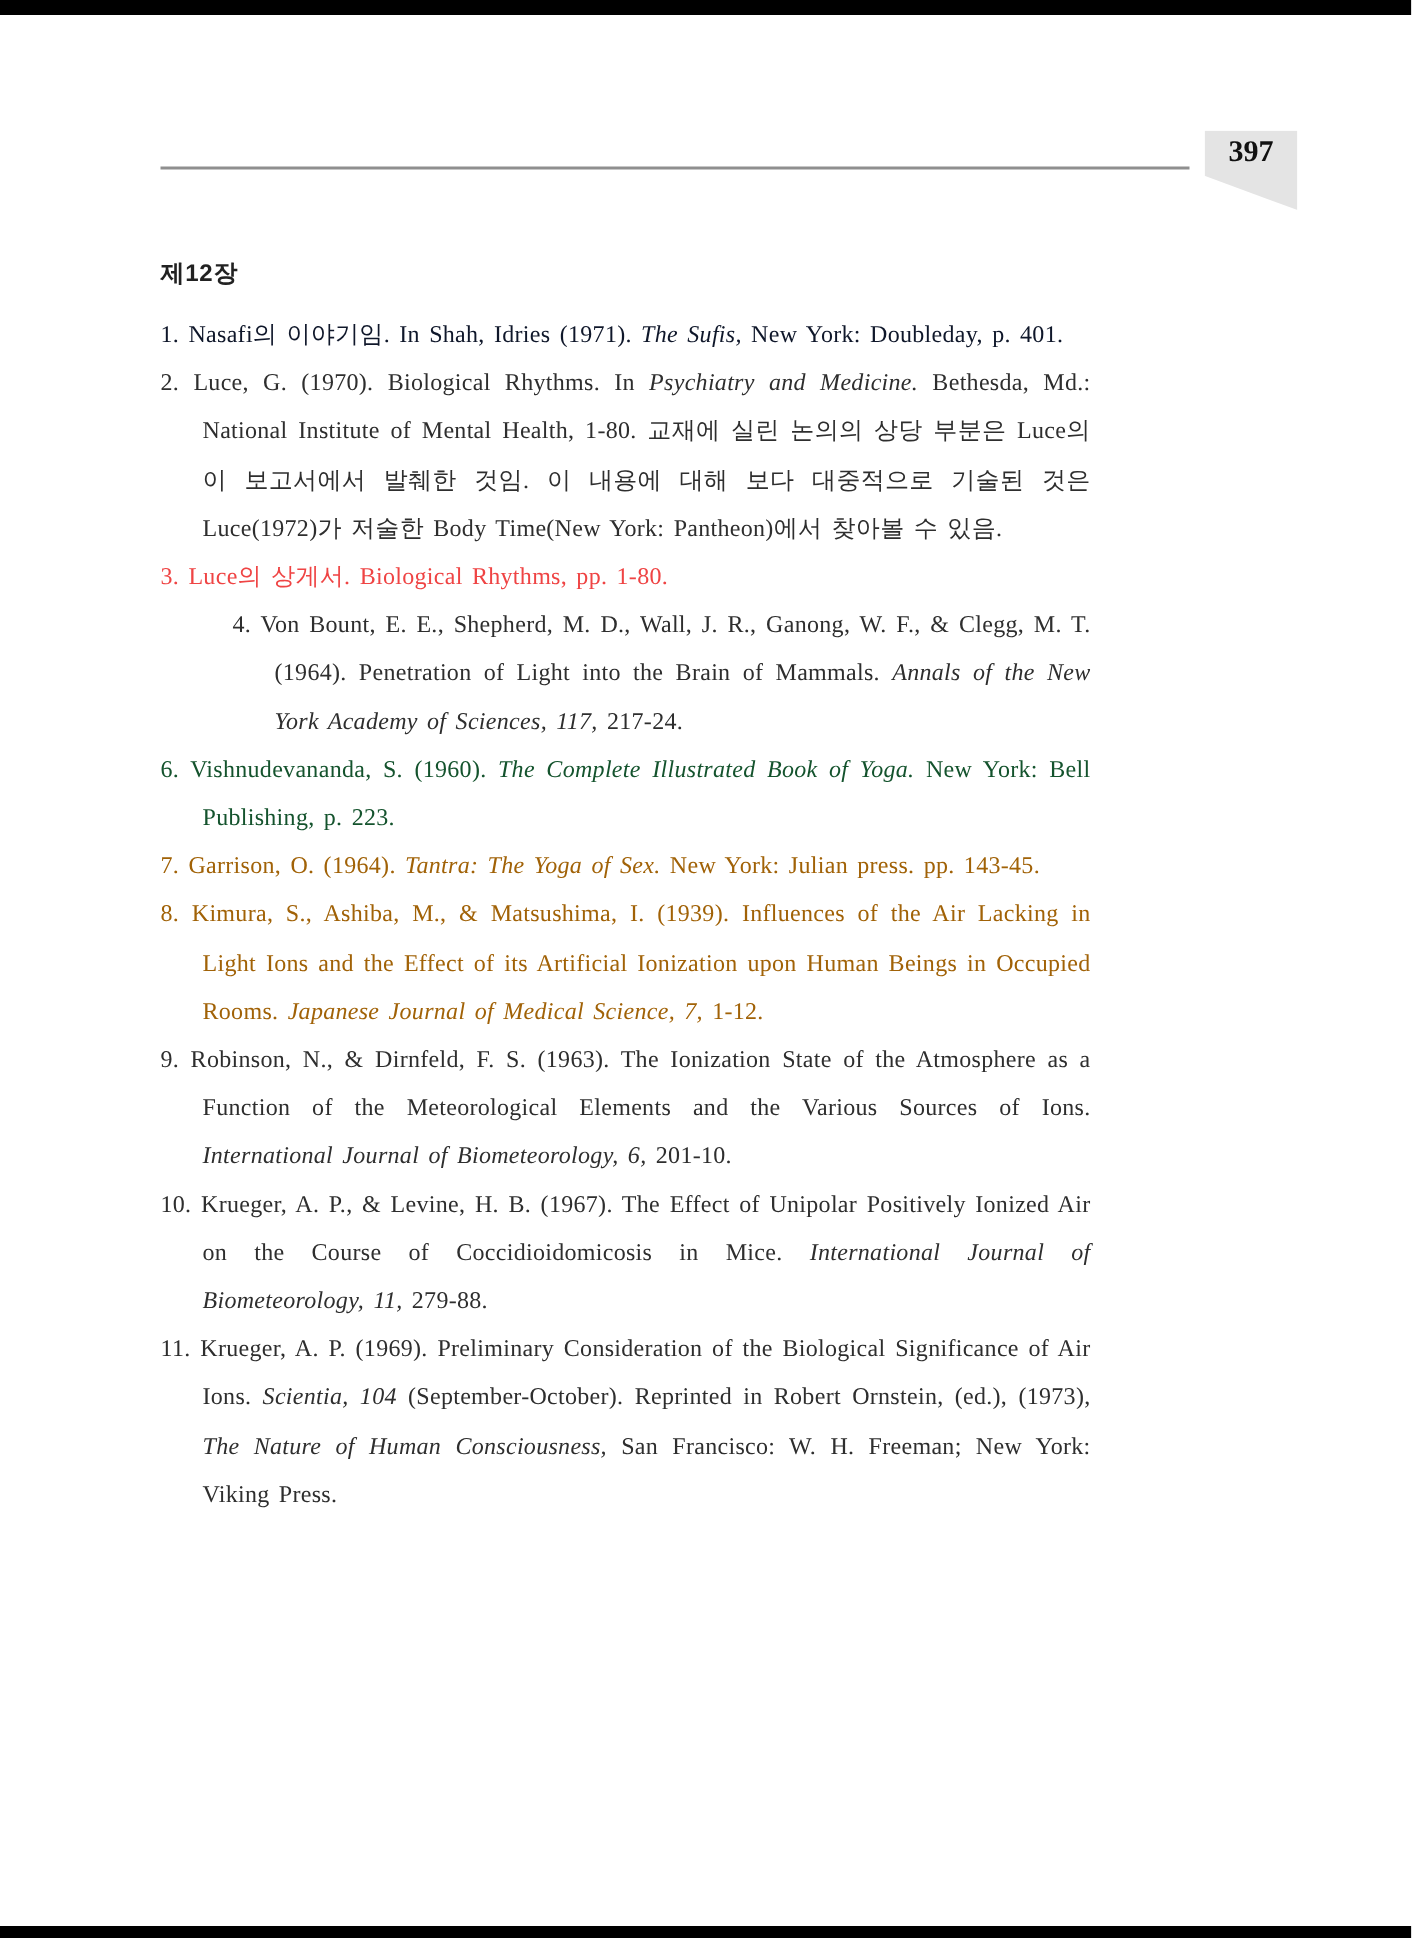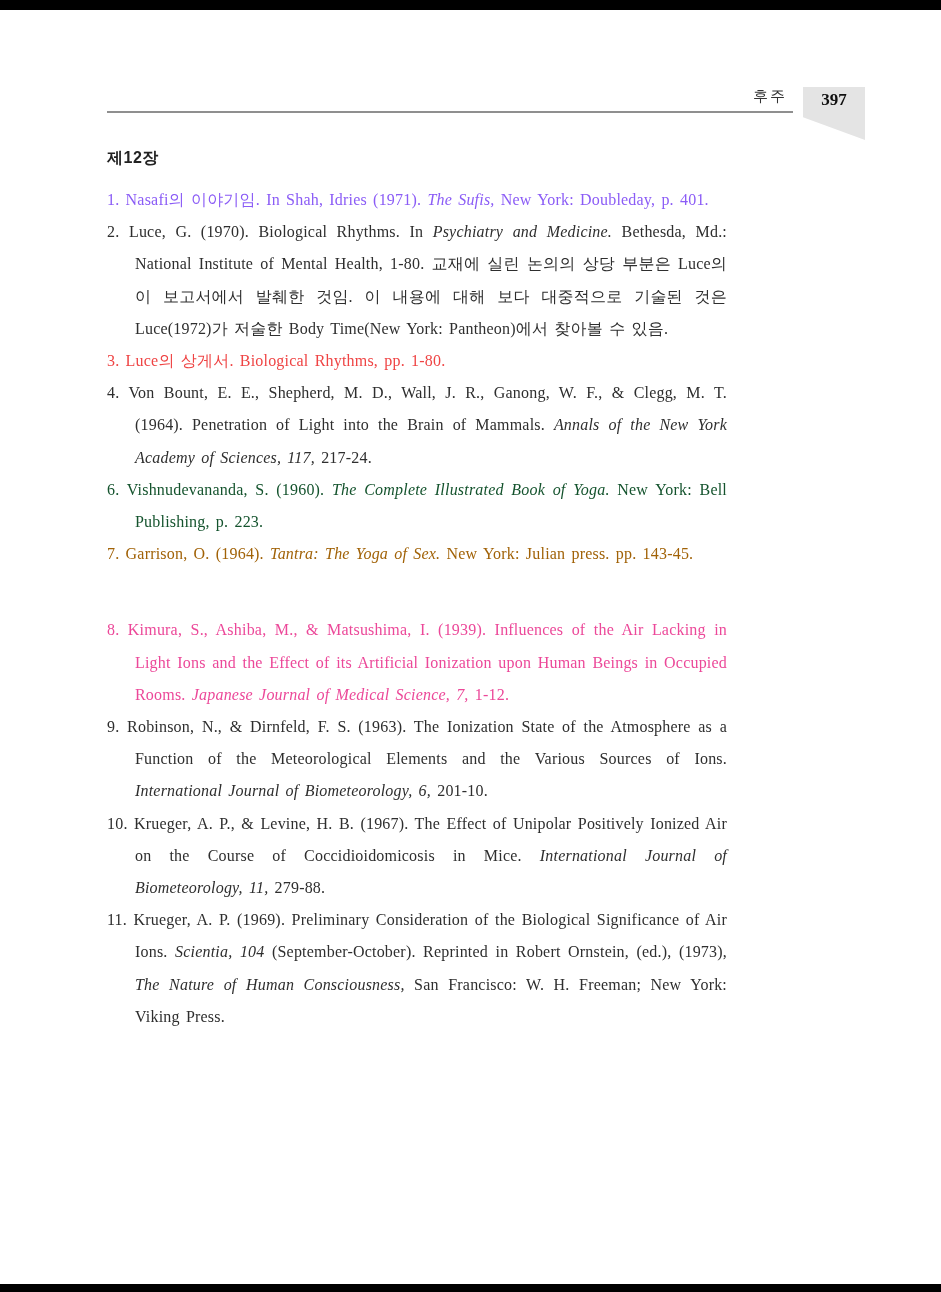--- a/index.html
+++ b/index.html
@@ -34,28 +34,28 @@
   }
   .page-tab {
     position: absolute;
     left: 803px; top: 87px; width: 62px; height: 53px;
     background: #e4e4e4;
     clip-path: polygon(0 0, 100% 0, 100% 100%, 0 57%);
   }
   .page-num {
     padding-top: 3px;
     text-align: center;
-    font-size: 17px;
+    font-size: 20px;
     font-weight: bold;
     color: #111;
     font-family: "Liberation Serif", serif;
   }
   .content {
     position: absolute;
-    left: 107px; top: 148px; width: 620px;
+    left: 107px; top: 172px; width: 620px;
   }
   .section-title {
     margin: 0 0 15px 0;
     font-family: "Liberation Sans", sans-serif;
     font-size: 16px;
     font-weight: bold;
     color: #222;
     letter-spacing: 0.5px;
   }
   .ref {
@@ -71,38 +71,37 @@
   .ref .num { }
   .ref i { font-style: italic; }
 </style>
 </head>
 <body>
 
 <div class="page">
 
   <div class="scan-bar-top"></div>
 
-  <div class="running-head">후주</div>
 
   <div class="header-rule" style="background: rgb(143, 143, 143);"></div>
 
   <div class="page-tab" style="background: rgb(228, 228, 228);">
     <div class="page-num">397</div>
   </div>
 
   <div class="content">
     <h2 class="section-title">제12장</h2>
     <div>
-        <div class="ref" style="color: #8b5cf6;"><span class="num">1.</span> <span><span>Nasafi의 이야기임. In Shah, Idries (1971). </span><i>The Sufis,</i><span> New York: Doubleday, p. 401.</span></span></div>
+        <div class="ref" style="color: #0f172a;"><span class="num">1.</span> <span><span>Nasafi의 이야기임. In Shah, Idries (1971). </span><i>The Sufis,</i><span> New York: Doubleday, p. 401.</span></span></div>
         <div class="ref" style="color: rgb(46, 46, 46);"><span class="num">2.</span> <span><span>Luce, G. (1970). Biological Rhythms. In </span><i>Psychiatry and Medicine.</i><span> Bethesda, Md.: National Institute of Mental Health, 1-80. 교재에 실린 논의의 상당 부분은 Luce의 이 보고서에서 발췌한 것임. 이 내용에 대해 보다 대중적으로 기술된 것은 Luce(1972)가 저술한 Body Time(New York: Pantheon)에서 찾아볼 수 있음.</span></span></div>
         <div class="ref" style="color: #ef4444;"><span class="num">3.</span> <span><span>Luce의 상게서. Biological Rhythms, pp. 1-80.</span></span></div>
-        <div class="ref" style="color: rgb(46, 46, 46);"><span class="num">4.</span> <span><span>Von Bount, E. E., Shepherd, M. D., Wall, J. R., Ganong, W. F., &amp; Clegg, M. T. (1964). Penetration of Light into the Brain of Mammals. </span><i>Annals of the New York Academy of Sciences, 117,</i><span> 217-24.</span></span></div>
+        <div class="ref" style="color: rgb(46, 46, 46); margin-left: 48px;"><span class="num">4.</span> <span><span>Von Bount, E. E., Shepherd, M. D., Wall, J. R., Ganong, W. F., &amp; Clegg, M. T. (1964). Penetration of Light into the Brain of Mammals. </span><i>Annals of the New York Academy of Sciences, 117,</i><span> 217-24.</span></span></div>
         <div class="ref" style="color: #14532d;"><span class="num">6.</span> <span><span>Vishnudevananda, S. (1960). </span><i>The Complete Illustrated Book of Yoga.</i><span> New York: Bell Publishing, p. 223.</span></span></div>
         <div class="ref" style="color: #a16207;"><span class="num">7.</span> <span><span>Garrison, O. (1964). </span><i>Tantra: The Yoga of Sex.</i><span> New York: Julian press. pp. 143-45.</span></span></div>
-        <div class="ref" style="color: #ec4899; margin-top: 44px;"><span class="num">8.</span> <span><span>Kimura, S., Ashiba, M., &amp; Matsushima, I. (1939). Influences of the Air Lacking in Light Ions and the Effect of its Artificial Ionization upon Human Beings in Occupied Rooms. </span><i>Japanese Journal of Medical Science, 7,</i><span> 1-12.</span></span></div>
+        <div class="ref" style="color: #a16207;"><span class="num">8.</span> <span><span>Kimura, S., Ashiba, M., &amp; Matsushima, I. (1939). Influences of the Air Lacking in Light Ions and the Effect of its Artificial Ionization upon Human Beings in Occupied Rooms. </span><i>Japanese Journal of Medical Science, 7,</i><span> 1-12.</span></span></div>
         <div class="ref" style="color: rgb(46, 46, 46);"><span class="num">9.</span> <span><span>Robinson, N., &amp; Dirnfeld, F. S. (1963). The Ionization State of the Atmosphere as a Function of the Meteorological Elements and the Various Sources of Ions. </span><i>International Journal of Biometeorology, 6,</i><span> 201-10.</span></span></div>
         <div class="ref" style="color: rgb(46, 46, 46);"><span class="num">10.</span> <span><span>Krueger, A. P., &amp; Levine, H. B. (1967). The Effect of Unipolar Positively Ionized Air on the Course of Coccidioidomicosis in Mice. </span><i>International Journal of Biometeorology, 11,</i><span> 279-88.</span></span></div>
         <div class="ref" style="color: rgb(46, 46, 46);"><span class="num">11.</span> <span><span>Krueger, A. P. (1969). Preliminary Consideration of the Biological Significance of Air Ions. </span><i>Scientia, 104</i><span> (September-October). Reprinted in Robert Ornstein, (ed.), (1973), </span><i>The Nature of Human Consciousness,</i><span> San Francisco: W. H. Freeman; New York: Viking Press.</span></span></div>
       </div>
   </div>
 
   <div class="scan-bar-bottom"></div>
 
 </div>
 

